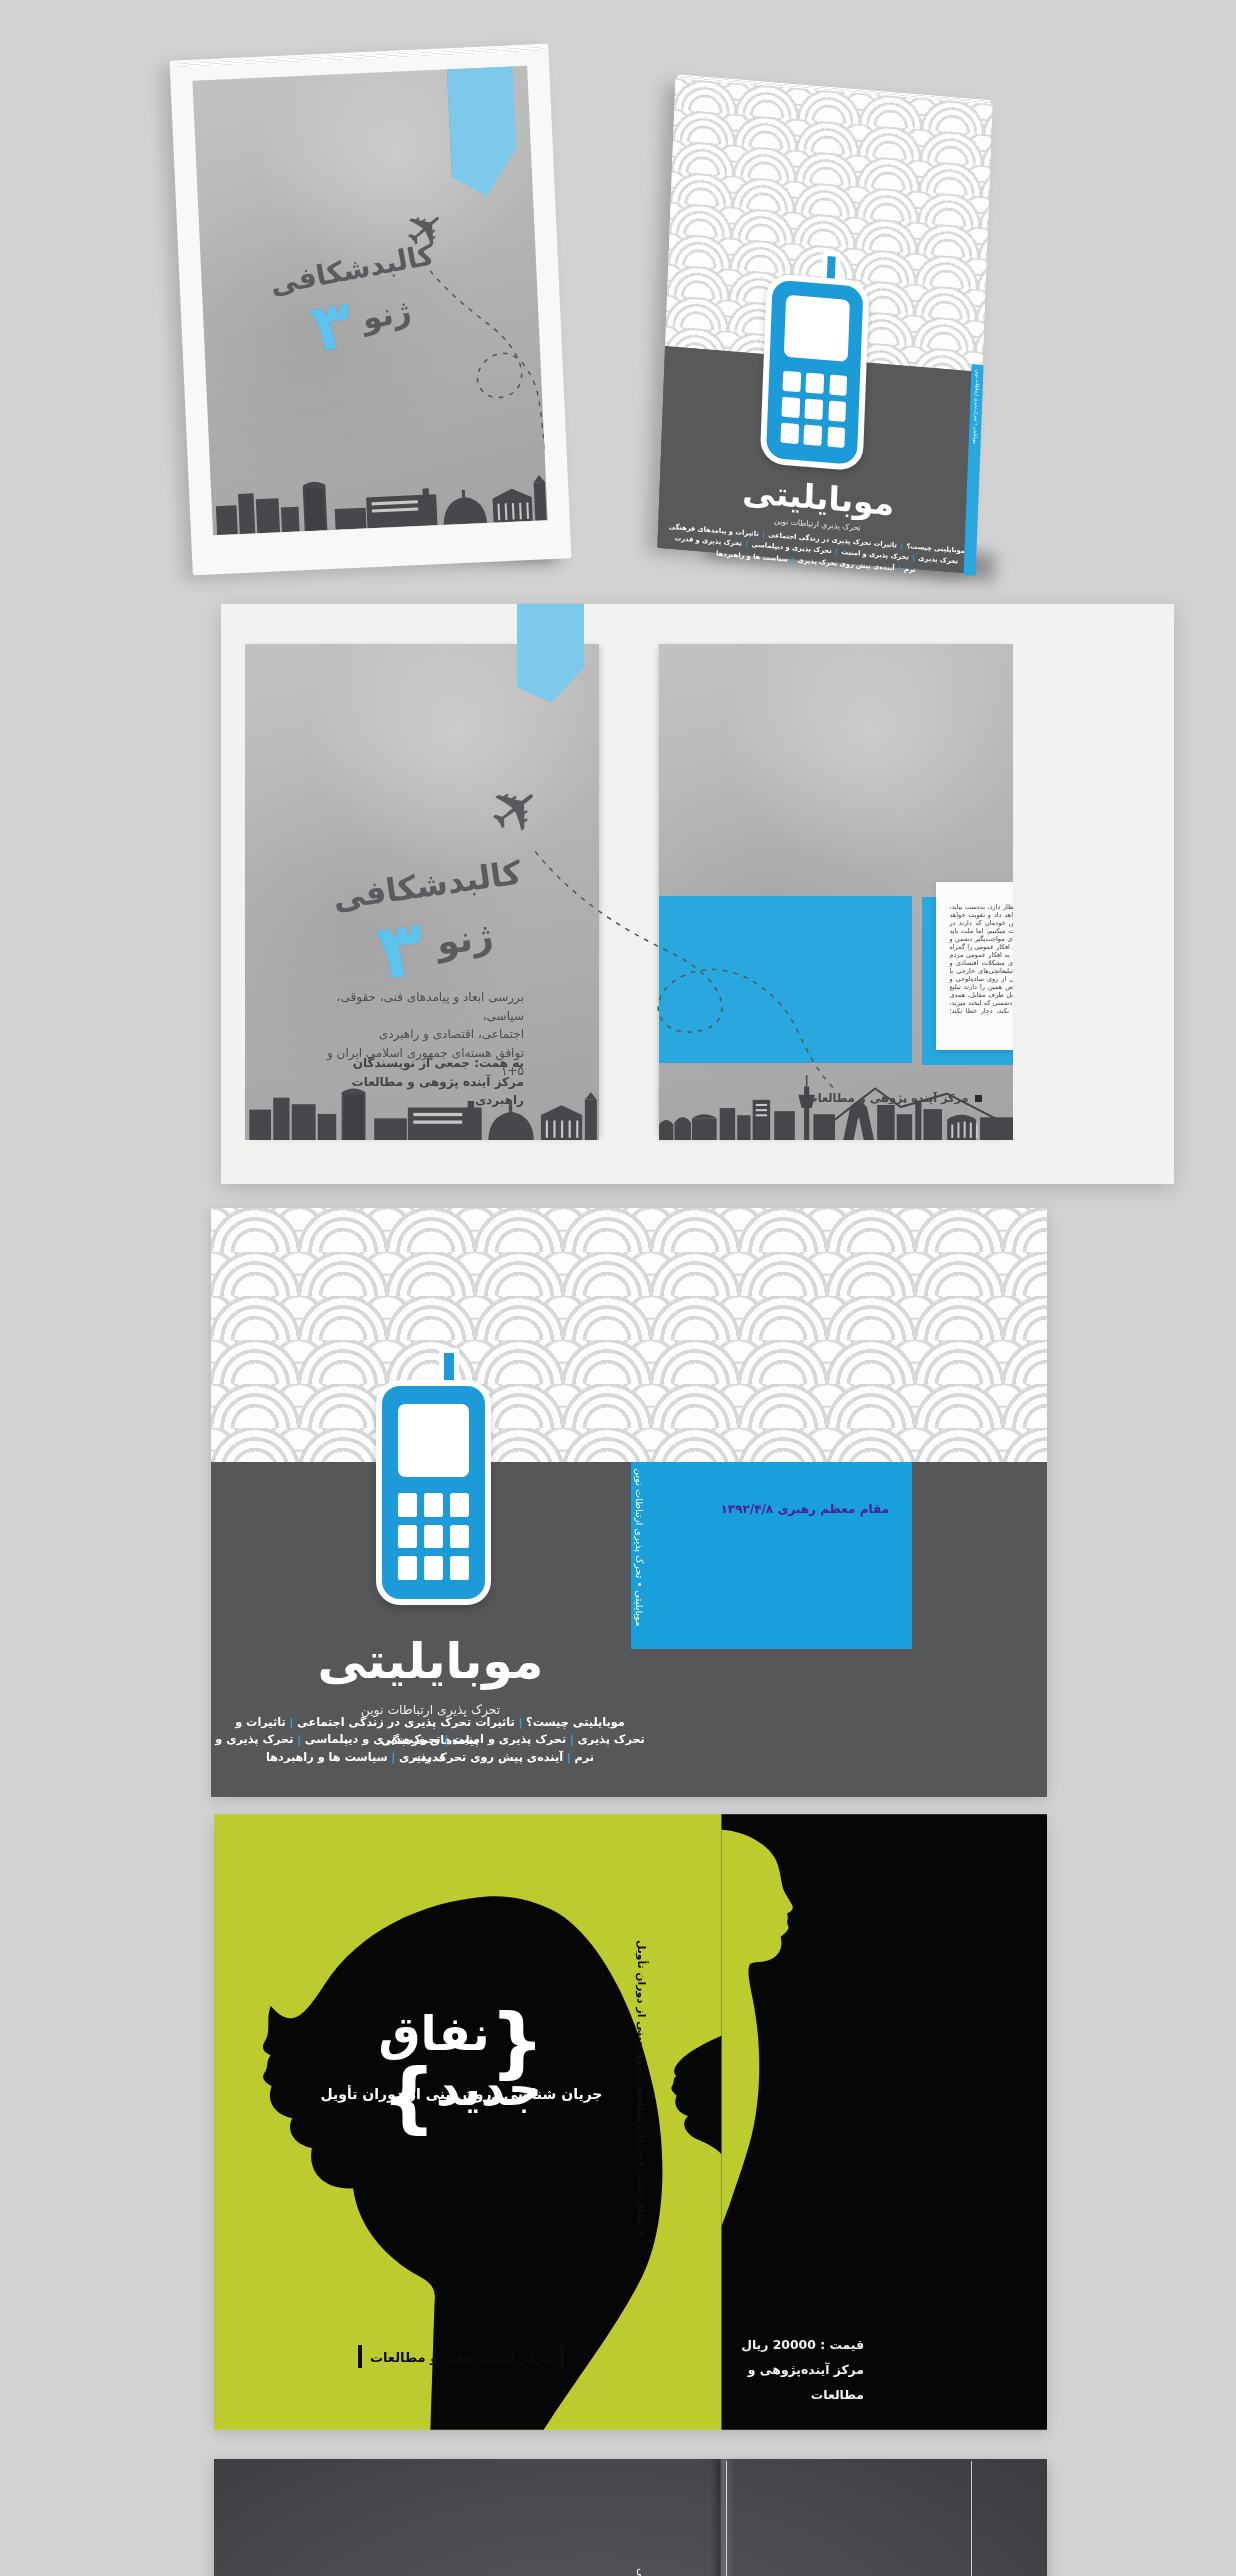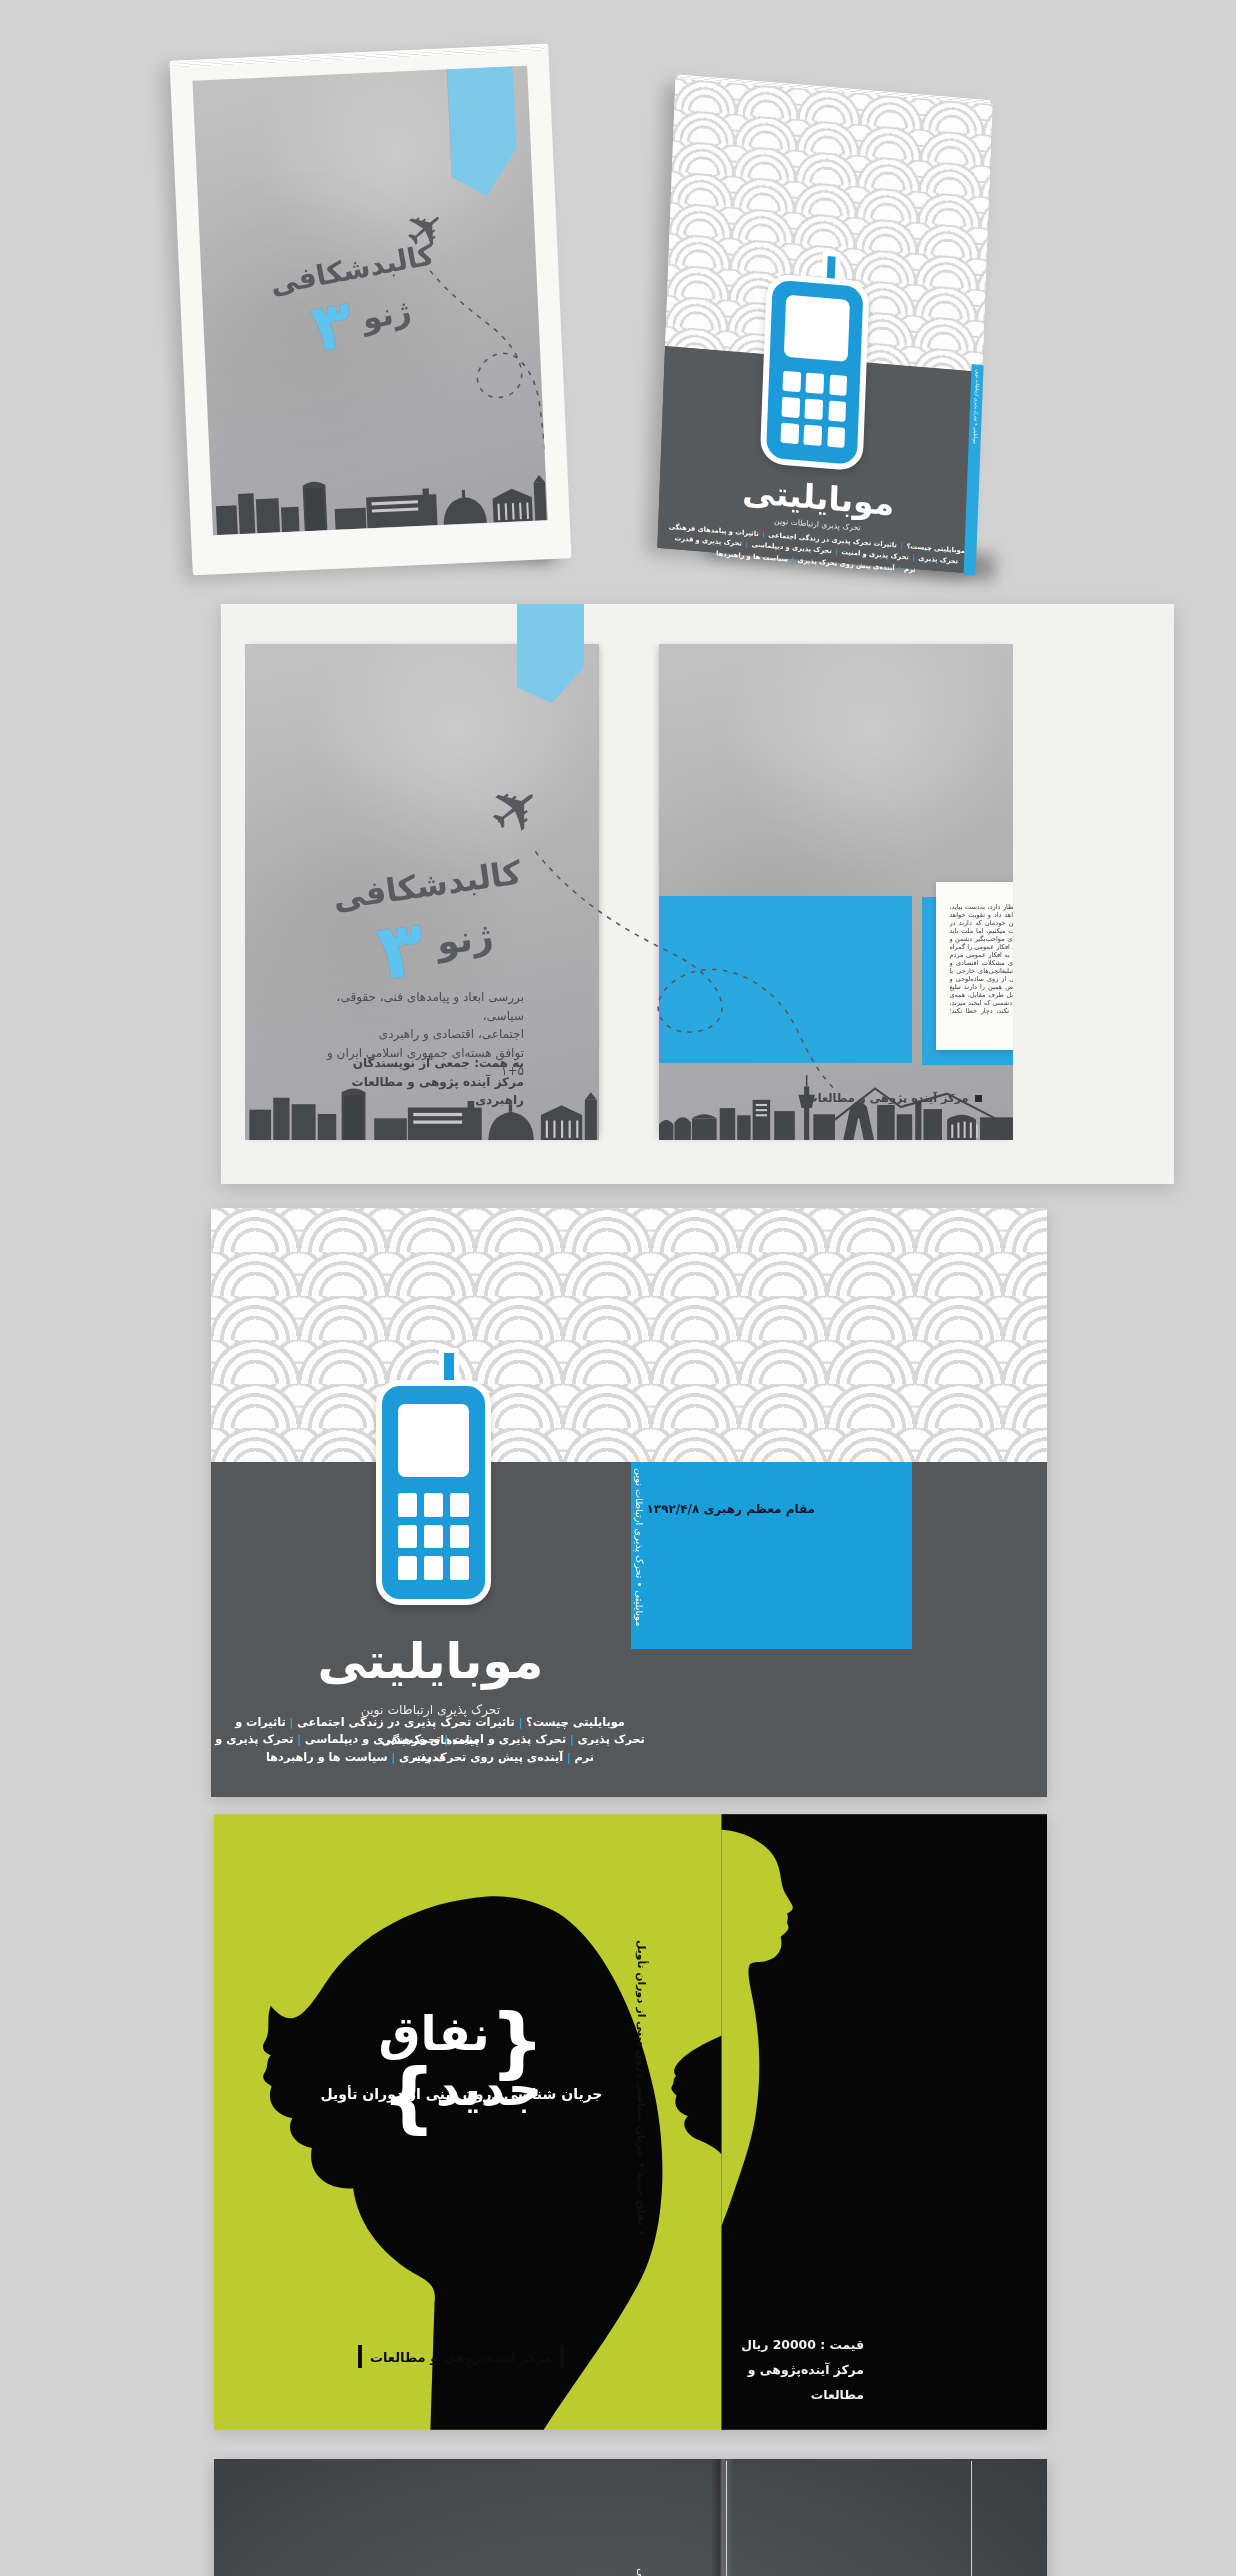--- a/index.html
+++ b/index.html
@@ -85,21 +85,21 @@
   .sec3{left:211px;top:1208px;width:836px;height:589px;box-shadow:0 4.1px 13.4px rgba(0,0,0,.14);}
   .sec3 .patt{position:absolute;left:0;top:0;right:0;height:254px;}
   .sec3 .dark{position:absolute;left:0;top:254px;right:0;bottom:0;background:#565759;}
   .m-title{position:absolute;left:88px;top:429px;width:263px;text-align:center;color:#fff;
            font-weight:bold;font-size:49px;line-height:1;}
   .m-sub{position:absolute;left:88px;top:494px;width:263px;text-align:center;color:#ededee;font-size:12.4px;}
   .m-topics{position:absolute;left:0px;top:519px;width:438px;font-size:11.3px;line-height:17.5px;}
   .bluebox{position:absolute;left:420px;top:254px;width:281px;height:187px;background:#199fd9;
            padding:27px 23px 10.3px 15.5px;}
   .bluebox .qb{direction:rtl;text-align:justify;color:#fff;font-size:12px;line-height:17px;white-space:pre-line;}
-  .bluebox .qa{direction:rtl;text-align:left;color:#0f172a;font-size:12px;font-weight:bold;margin-top:13.4px;}
+  .bluebox .qa{direction:rtl;text-align:right;color:#4c1d95;font-size:12px;font-weight:bold;margin-top:13.4px;}
   .spine3{position:absolute;left:434px;top:260px;font-size:9.8px;color:#fff;letter-spacing:0.5px;}
 
   
   .sec4{left:214px;top:1814px;width:833px;height:616px;box-shadow:0 4.1px 13.4px rgba(0,0,0,.14);}
   .n-title{position:absolute;left:80px;top:192px;width:335px;text-align:center;color:#fff;direction:rtl;}
   .n-title .b{font-size:77px;font-weight:bold;vertical-align:-17.5px;line-height:0;}
   .n-title .t{font-size:47px;font-weight:bold;letter-spacing:0.5px;}
   .n-sub{position:absolute;left:80px;top:272px;width:335px;text-align:center;color:#fff;
          font-size:14px;font-weight:bold;direction:rtl;}
   .spine4{position:absolute;left:434px;top:126px;font-size:10.8px;color:#111;font-weight:bold;}

